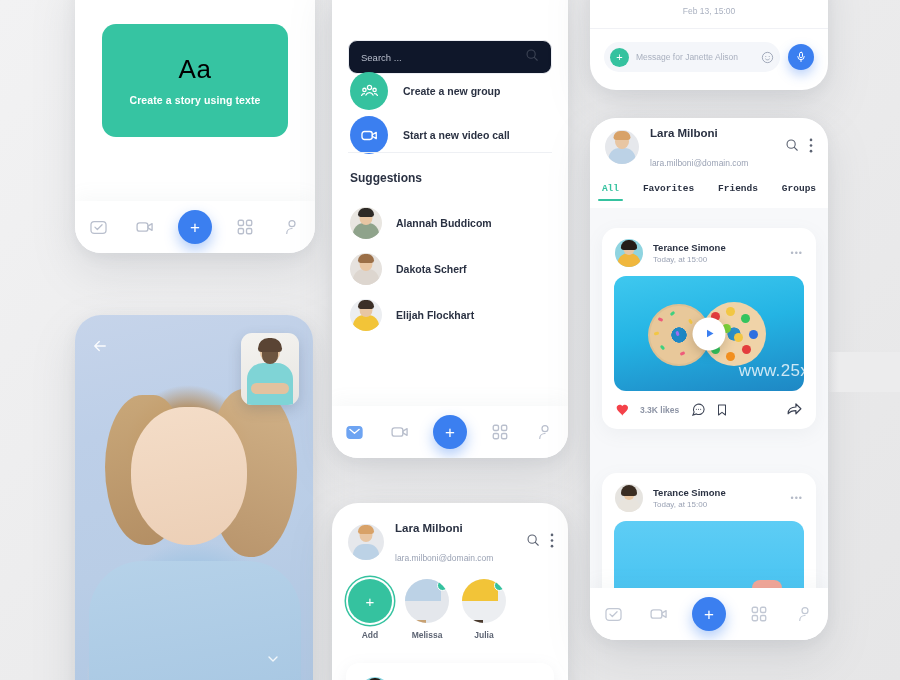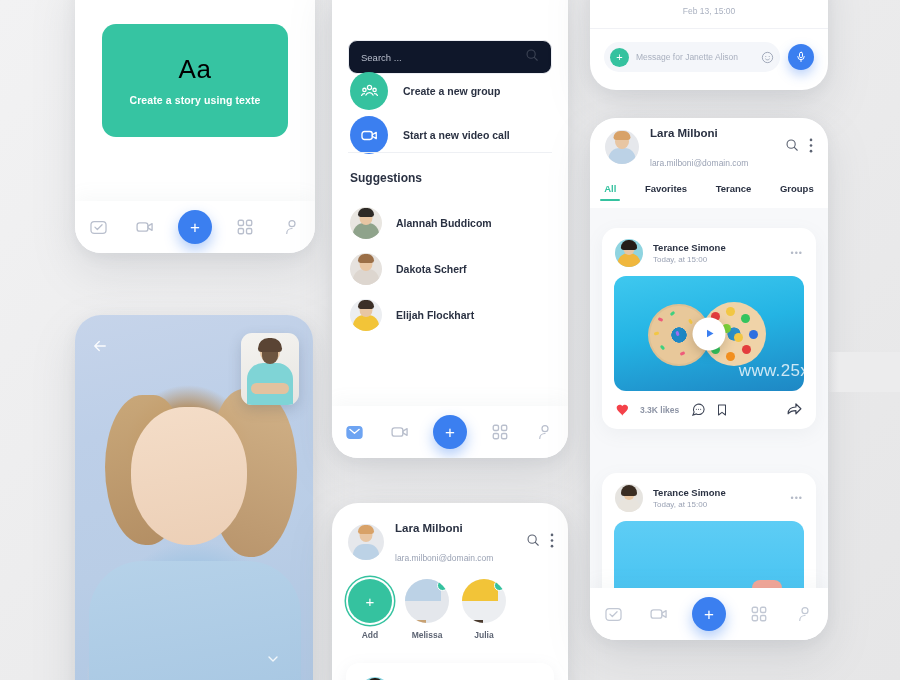--- a/index.html
+++ b/index.html
@@ -133,21 +133,21 @@
   .chat-emoji{color:#9aa2b4;display:flex;}
   .chat-mic{width:26px;height:26px;border-radius:50%;background:#3b7ff0;display:flex;
     align-items:center;justify-content:center;color:#fff;box-shadow:0 5px 12px rgba(59,127,240,.35);}
 
   
   #feed-phone{left:590px;top:118px;width:238px;height:522px;border-radius:26px;background:#f7f8fa;}
   .fhead{position:absolute;left:0;right:0;top:0;height:58px;background:#fff;display:flex;
     align-items:center;gap:11px;padding:0 15px;box-sizing:border-box;border-radius:26px 26px 0 0;}
   .fhead .av{width:34px;height:34px;flex:0 0 34px;}
   .ftabs{position:absolute;left:0;right:0;top:58px;height:32px;background:#fff;display:flex;
-    align-items:center;justify-content:space-around;}
+    align-items:center;justify-content:space-around;font-family:Liberation Mono, monospace;}
   .ftab{font-size:9.5px;font-weight:700;color:#2a3142;position:relative;padding-bottom:7px;}
   .ftab.on{color:#35c29f;}
   .ftab.on:after{content:"";position:absolute;left:-4px;right:-4px;bottom:0;height:2.5px;
     background:#35c29f;border-radius:2px;}
   .post{position:absolute;left:12px;right:12px;background:#fff;border-radius:15px;
     box-shadow:0 5px 18px rgba(130,137,155,.08);overflow:hidden;}
   .post-head{display:flex;align-items:center;gap:10px;padding:11px 13px 9px;}
   .post-head .av{width:28px;height:28px;flex:0 0 28px;}
   .pname{font-size:9.5px;font-weight:700;color:#2a3142;}
   .ptime{font-size:8px;color:#9aa2b4;margin-top:2px;}
@@ -455,21 +455,21 @@
               <circle cx="2" cy="8" r="1.4"></circle>
               <circle cx="2" cy="14" r="1.4"></circle>
             </svg>
         </span>
       </div>
     </div>
 
     <div class="ftabs">
       <div class="ftab on">All</div>
       <div class="ftab">Favorites</div>
-      <div class="ftab">Terance</div>
+      <div class="ftab">Friends</div>
       <div class="ftab">Groups</div>
     </div>
 
     <div class="post" style="top:110px">
       <div class="post-head">
         <div class="av" style="background:#8fd4e0">
           <div class="ab" style="width:23px;height:14px;background:#f0b73d"></div>
             <div class="ah" style="width:11px;height:12px"></div>
             <div class="aw" style="width:16px;height:10px;background:#241d18"></div>
         </div>

